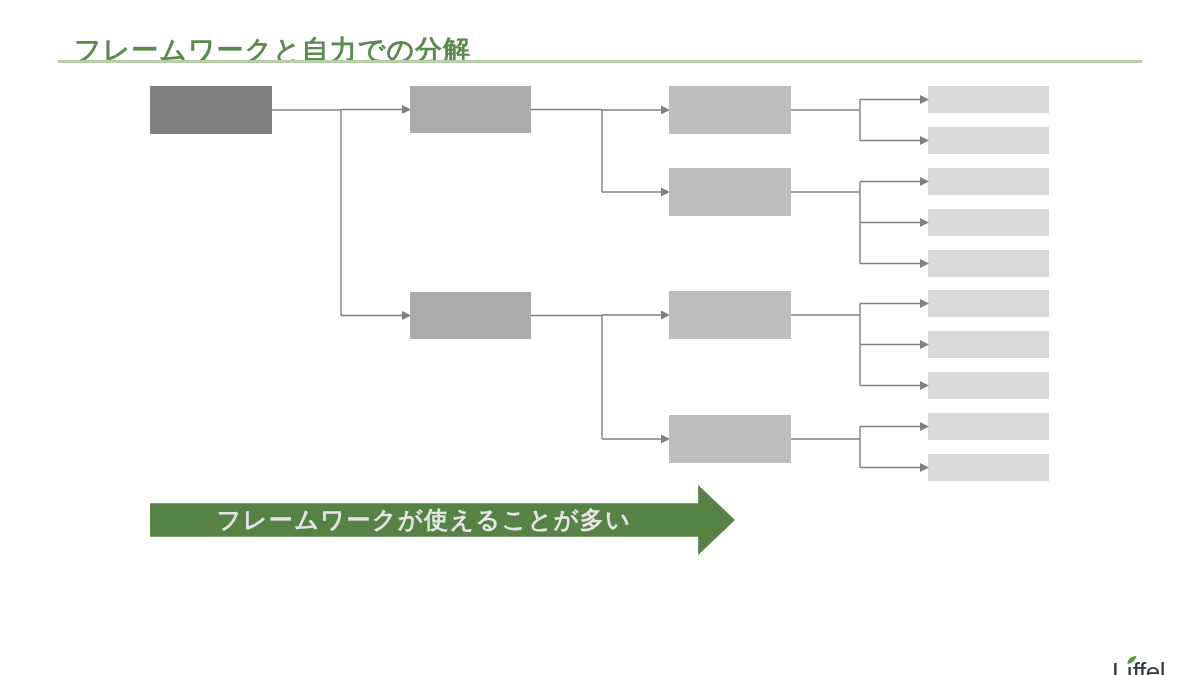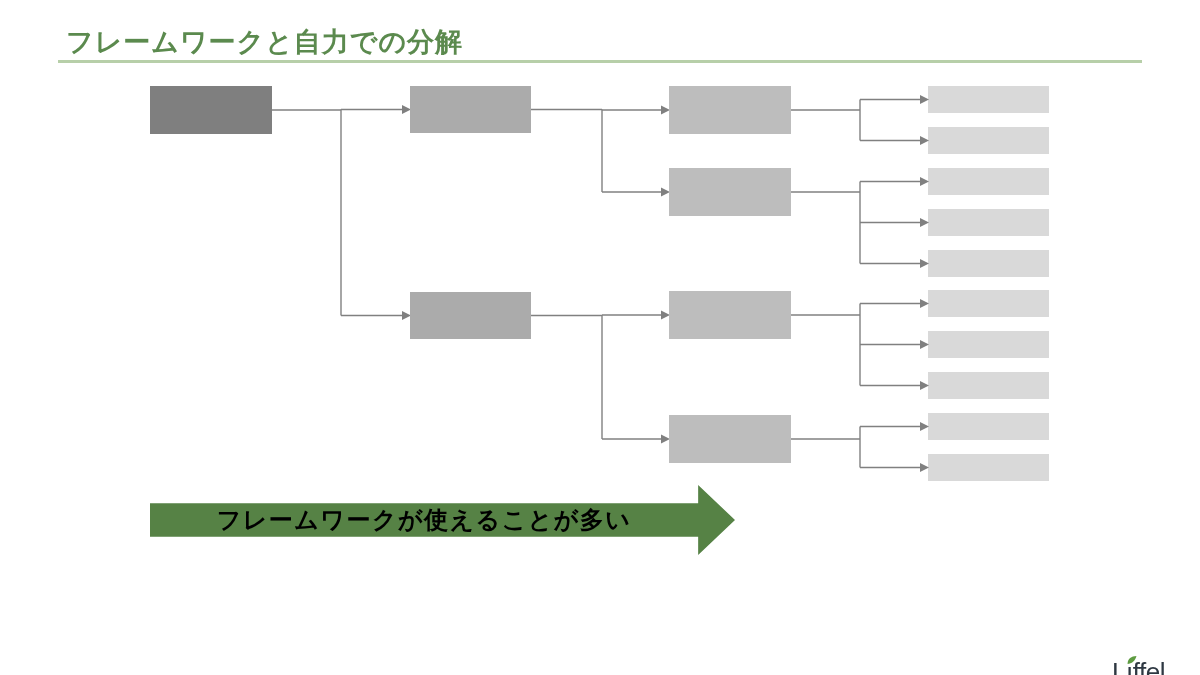--- a/index.html
+++ b/index.html
@@ -1,33 +1,33 @@
 <!DOCTYPE html>
 <html><head>
 <meta charset="utf-8">
 <style>
   html,body{margin:0;padding:0;background:#fff;}
   .slide{
     position:relative;width:1200px;height:675px;background:#fff;overflow:hidden;
     font-family:"Liberation Sans","DejaVu Sans",sans-serif;
   }
   .title{
-    position:absolute;left:58px;top:16px;margin:8px;
+    position:absolute;left:58px;top:16px;margin:16px;
     font-size:27px;font-weight:bold;letter-spacing:1px;
     color:var(--c-title,#5b8a4e);
   }
   .title-underline{
     position:absolute;left:58px;top:60px;width:1084px;height:3px;
     background:var(--c-underline,#b7cfa9);
   }
   .tree-svg{position:absolute;left:0;top:0;}
   .range-arrow{
     position:absolute;display:flex;align-items:center;justify-content:center;
     background:var(--c-arrow-green,#568245);
-    color:#000000;font-weight:bold;
+    color:#e5e5e5;font-weight:bold;
   }
   .range-arrow .arrow-label{letter-spacing:1.5px;white-space:nowrap;}
   .arrow-frameworks{
     left:150px;top:485px;width:585px;height:70px;font-size:24px;
     padding-right:37px;box-sizing:border-box;
     clip-path:polygon(0 26%,93.7% 26%,93.7% 0,100% 50%,93.7% 100%,93.7% 74%,0 74%);
   }
   .arrow-self{
     left:590px;top:547px;width:462px;height:73px;font-size:24px;
     padding-right:38px;box-sizing:border-box;

